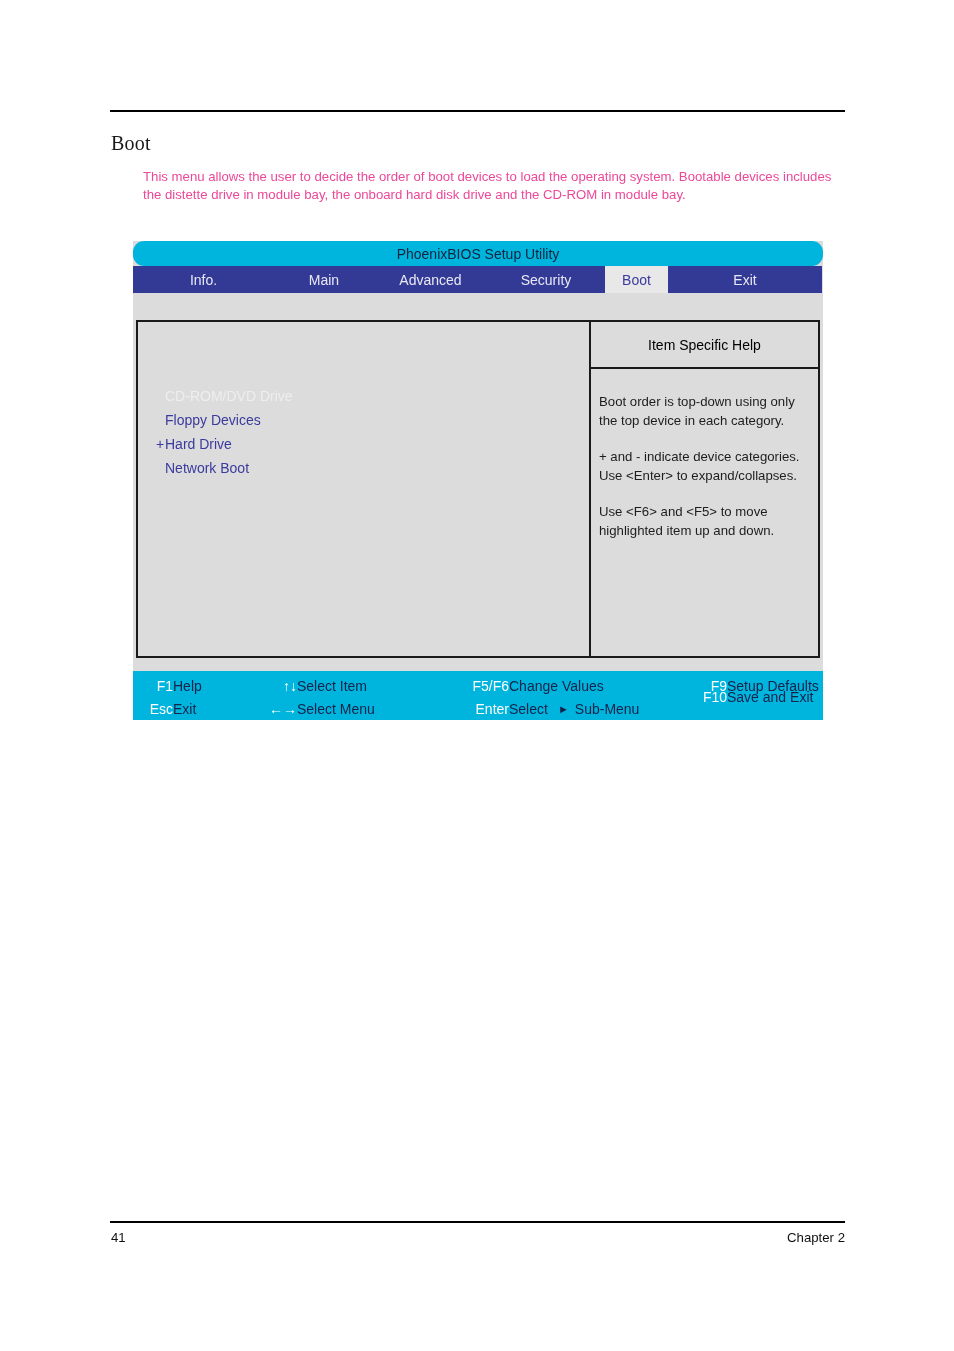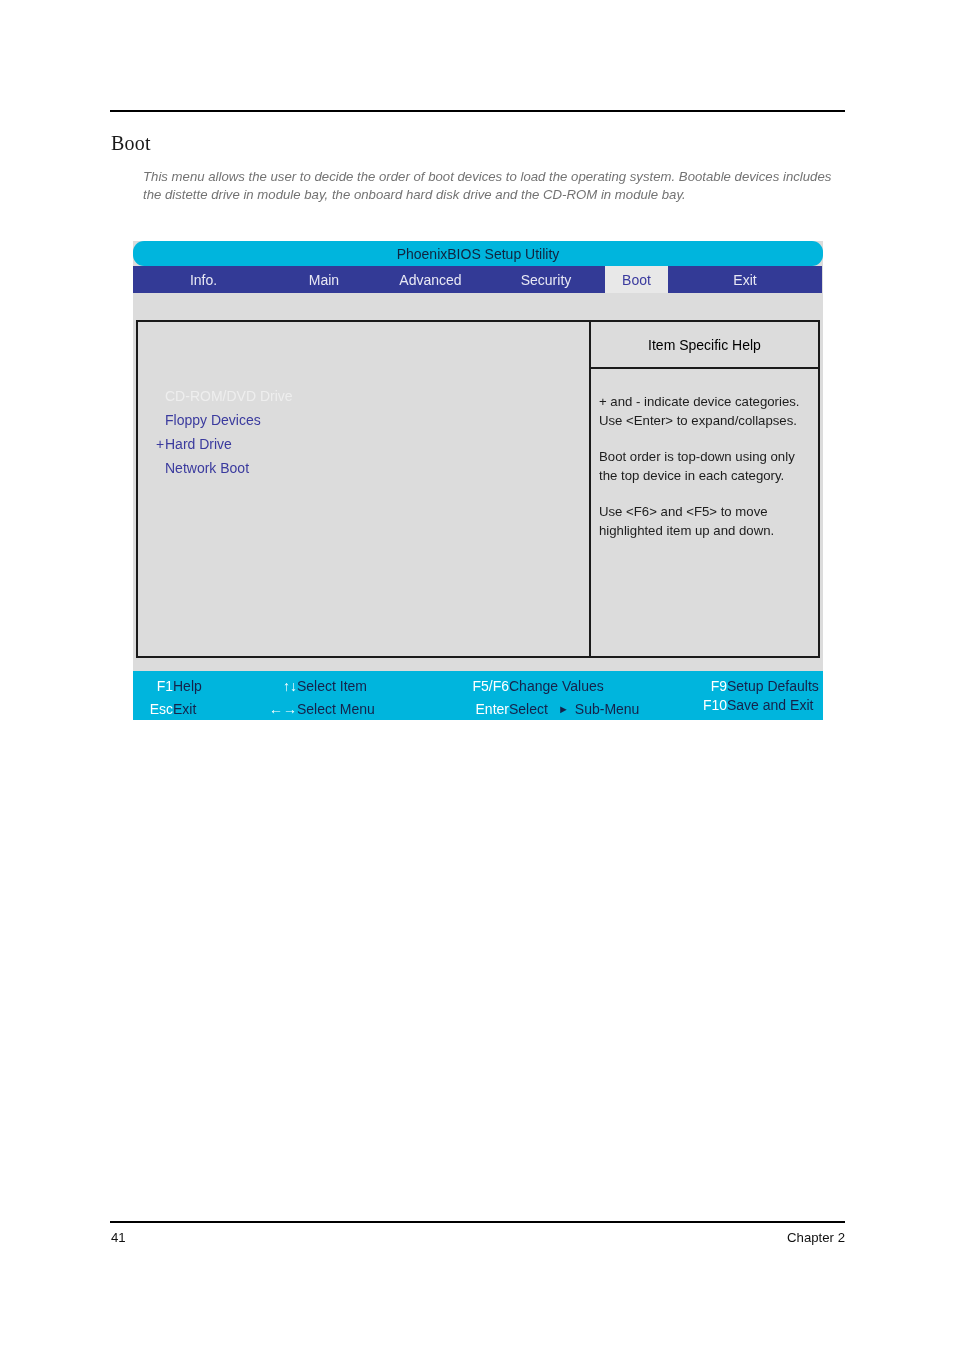--- a/index.html
+++ b/index.html
@@ -42,22 +42,21 @@
     letter-spacing: 0.2px;
     color: #1a1a1a;
   }
   .page-intro {
     position: absolute;
     left: 143px;
     top: 168px;
     width: 700px;
     font-size: 13.2px;
     line-height: 18px;
-    color: #737373;
-    font-style: italic;
+    color: #ec4899;
   }
   .page-footer-left {
     position: absolute;
     left: 111px;
     top: 1230px;
     font-size: 13.2px;
     color: #111111;
   }
   .page-footer-right {
     position: absolute;
@@ -205,21 +204,21 @@
   .keyrow .d {
     color: #15224a;
   }
   .kr-1 { left: 10px;  top: 3px;  }
   .kr-2 { left: 10px;  top: 26px; }
   .kr-3 { left: 128px; top: 3px;  }
   .kr-4 { left: 128px; top: 26px; }
   .kr-5 { left: 298px; top: 3px;  }
   .kr-6 { left: 298px; top: 26px; }
   .kr-7 { left: 546px; top: 3px;  }
-  .kr-8 { left: 546px; top: 22px; }
+  .kr-8 { left: 546px; top: 14px; }
   .key-w30 { display: inline-block; min-width: 30px; }
   .key-w48 { display: inline-block; min-width: 48px; }
   .key-w50 { display: inline-block; min-width: 50px; margin-left: 28px; }
   .key-w36 { display: inline-block; min-width: 36px; }
   .submenu-arrow {
     color: #15224a;
     font-size: 11px;
     padding: 0 6px 0 10px;
   }
 </style>
@@ -272,22 +271,22 @@
         <div class="boot-item"><span class="marker">+</span><span>Hard Drive</span></div>
         <div class="boot-item"><span class="marker"></span><span>Network Boot</span></div>
       </div>
     </div>
 
     <div class="body-right">
       <div class="help-title">
         <span>Item Specific Help</span>
       </div>
       <div class="help-body">
+        <p class="help-para">Boot order is top-down using only the top device in each category.</p>
         <p class="help-para">+ and - indicate device categories. Use  &lt;Enter&gt; to expand/collapses.</p>
-        <p class="help-para">Boot order is top-down using only the top device in each category.</p>
         <p class="help-para">Use &lt;F6&gt; and &lt;F5&gt; to move highlighted item up and down.</p>
       </div>
     </div>
 
   </div>
 
   <div class="bios-gap2"></div>
 
   <div class="bios-keys">
 

